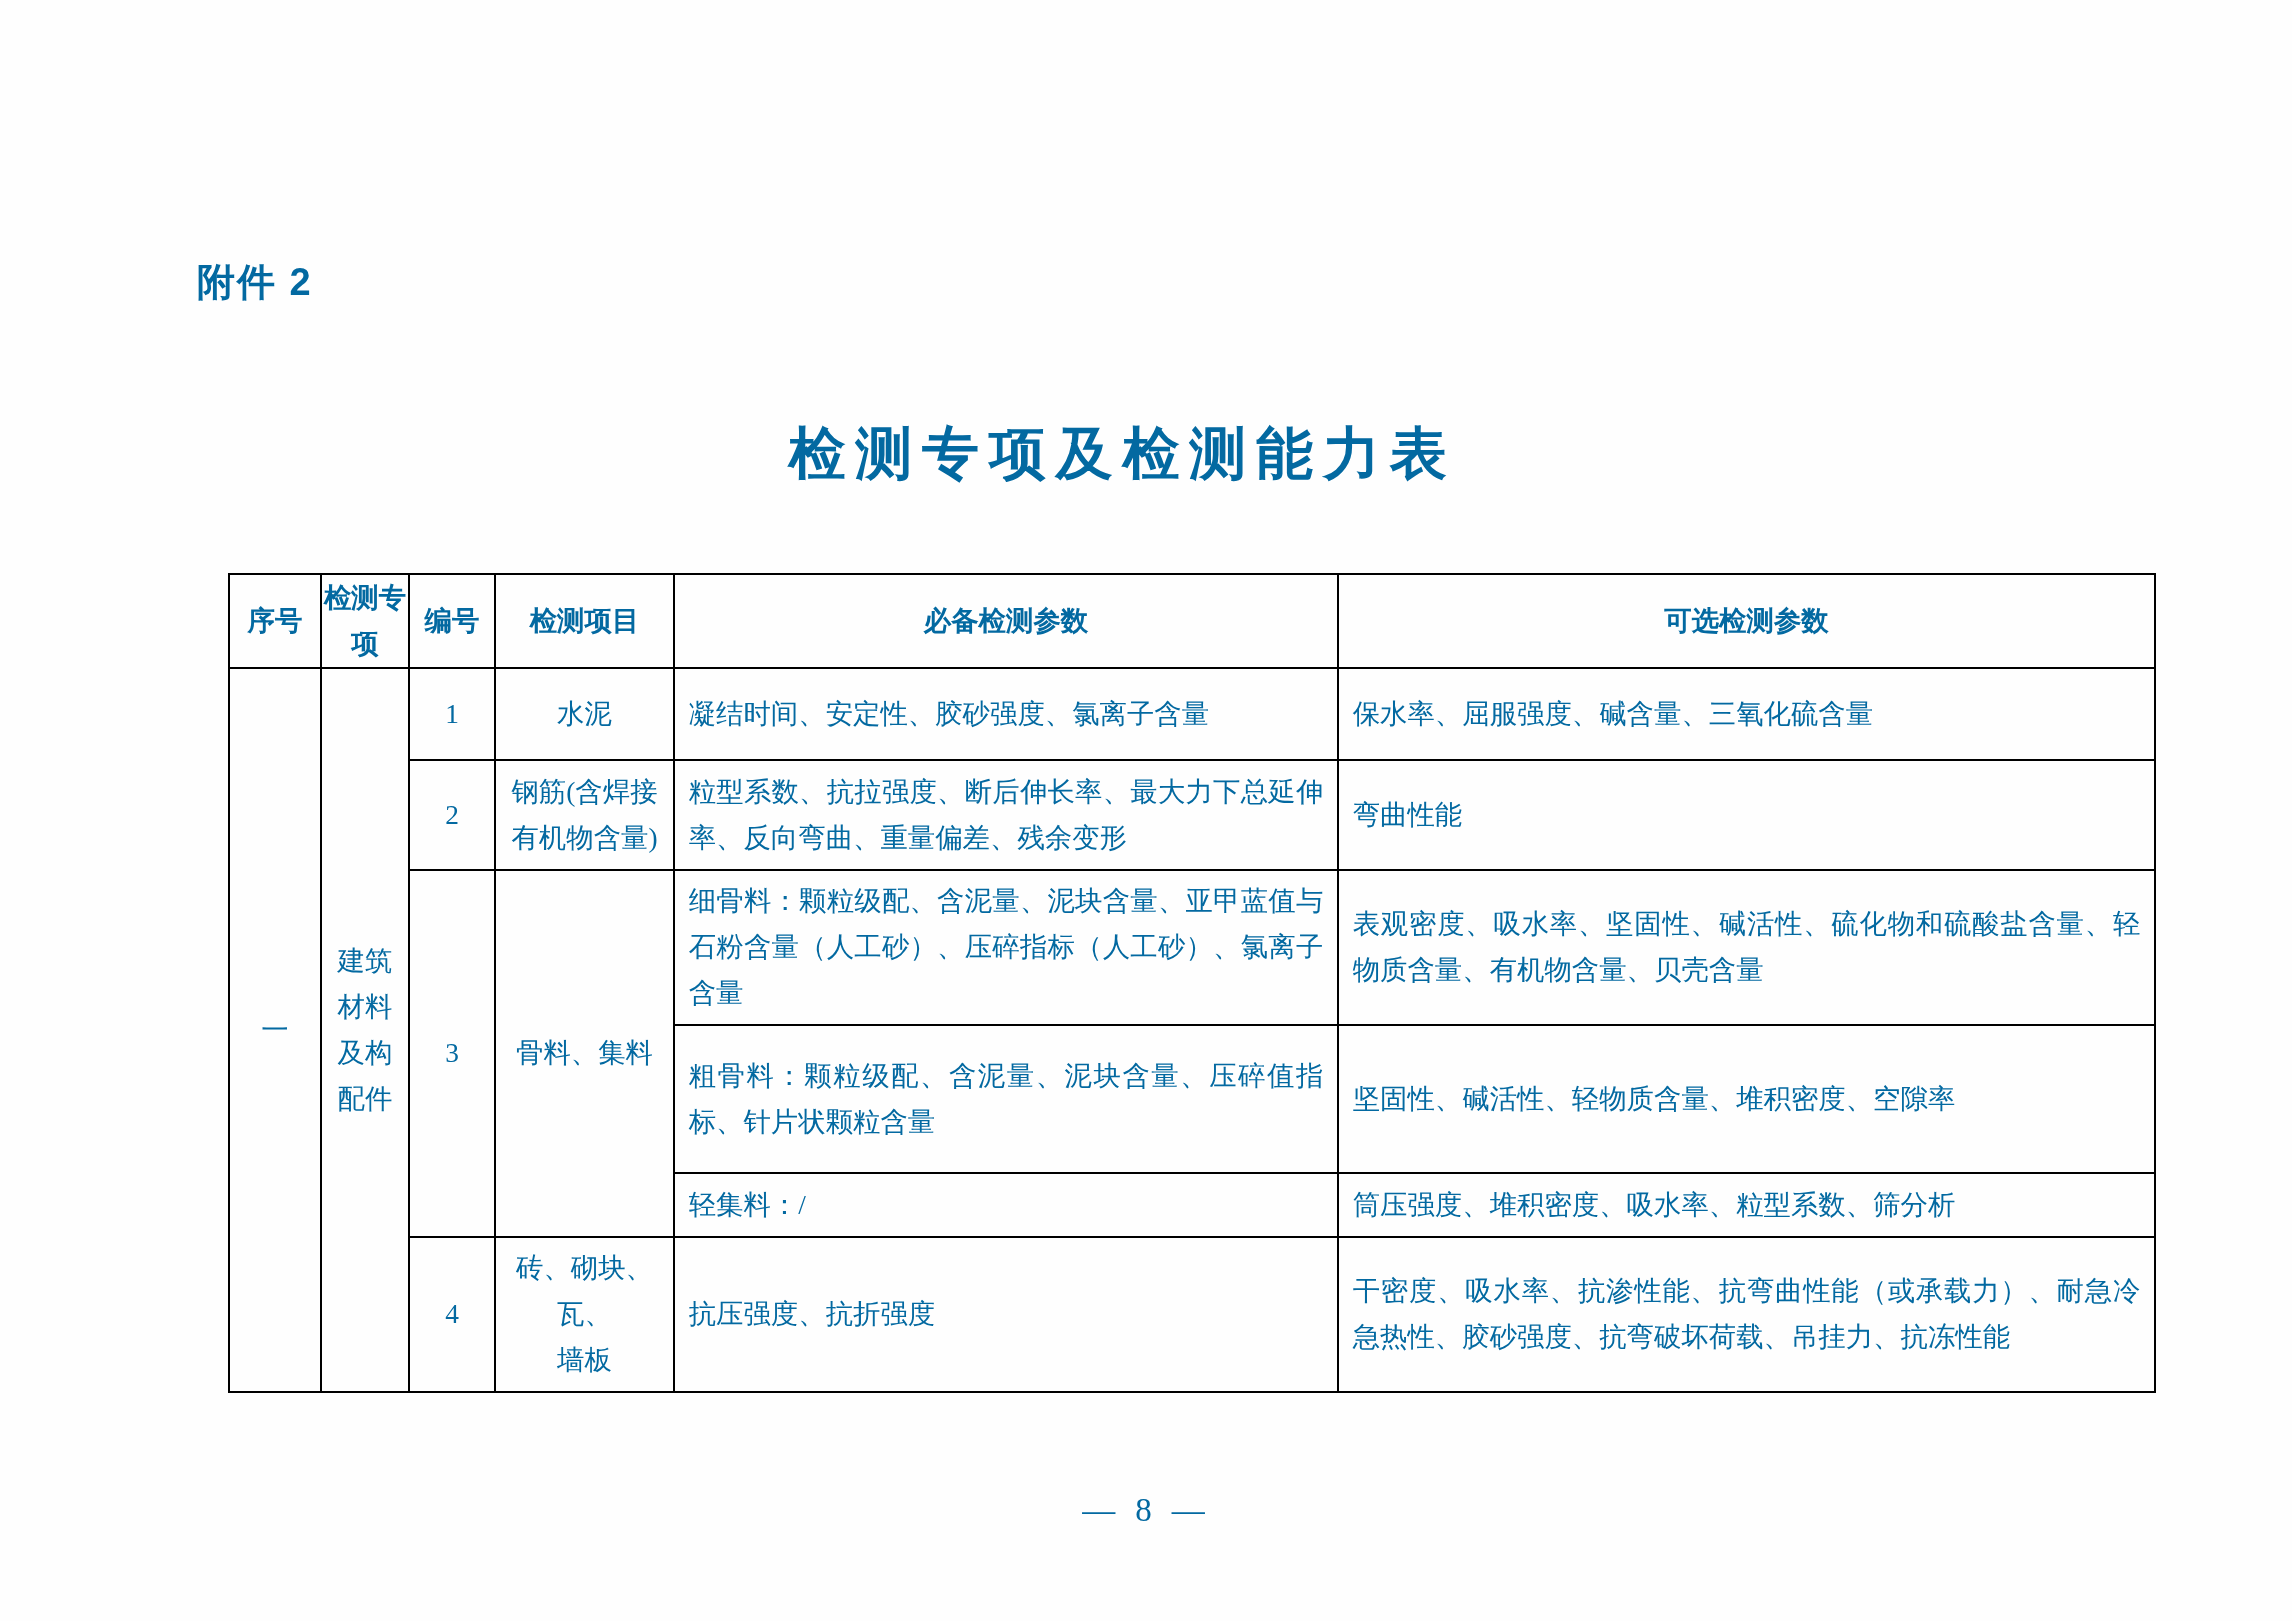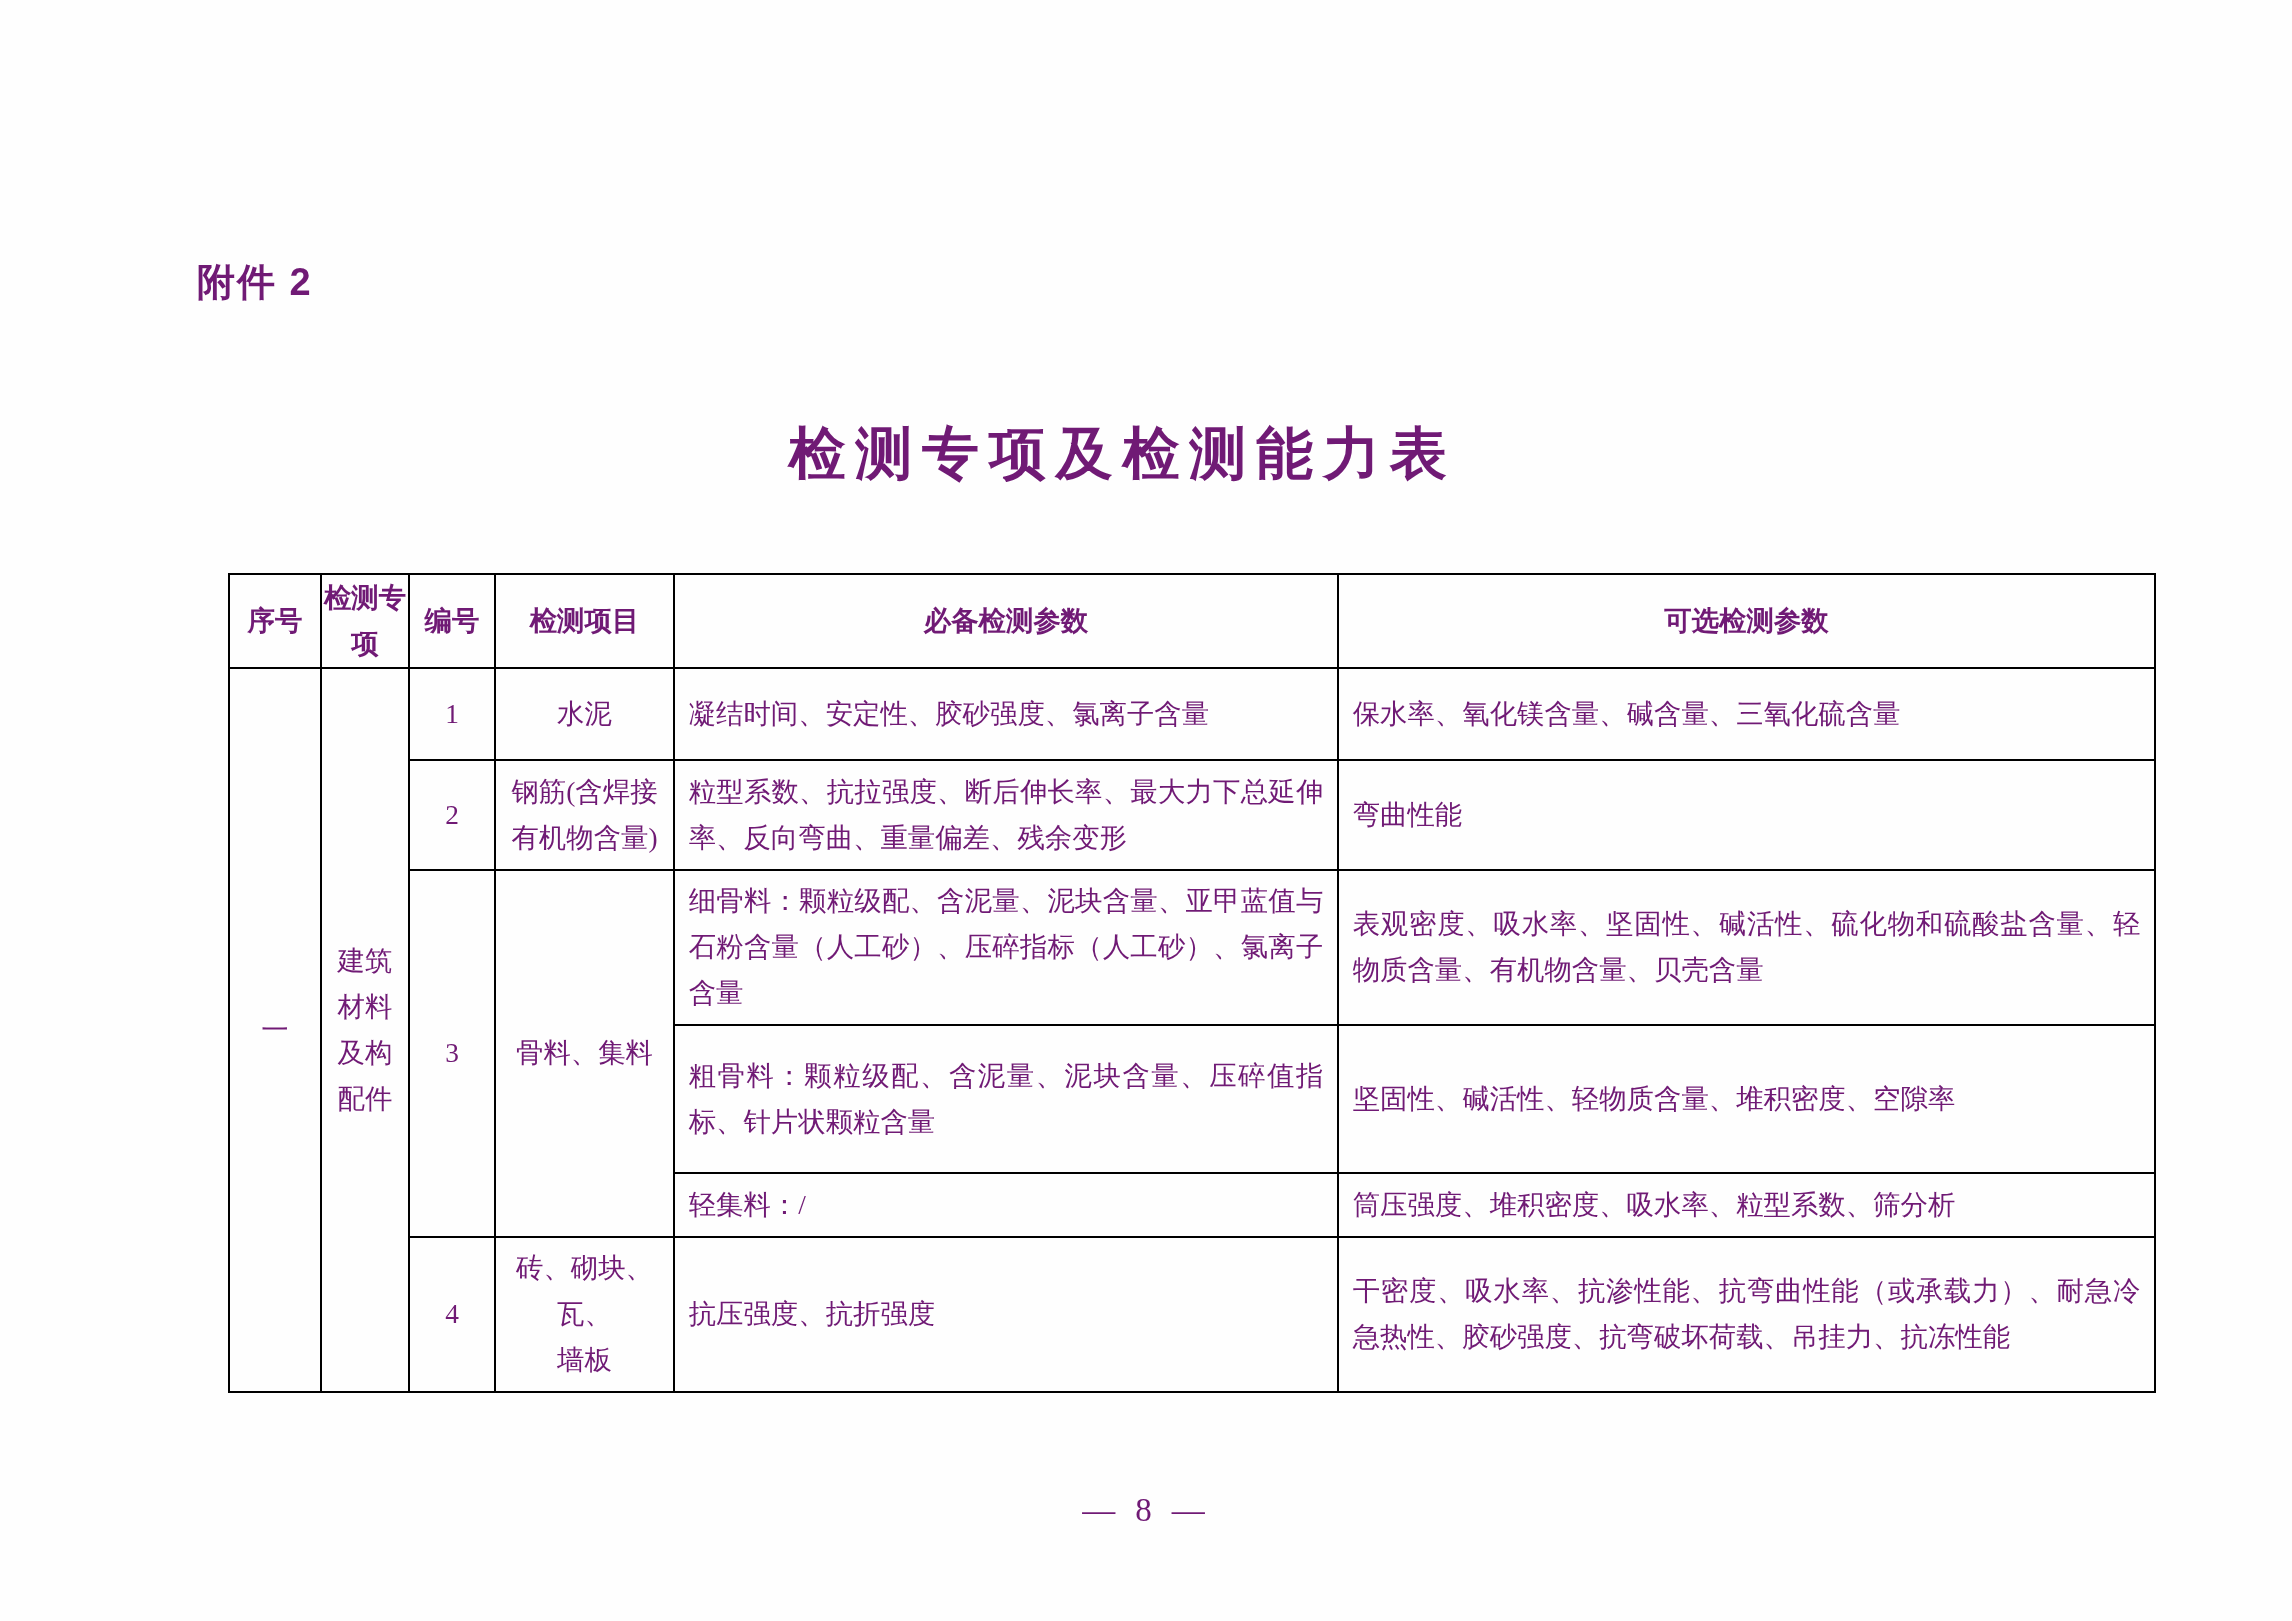--- a/index.html
+++ b/index.html
@@ -3,21 +3,21 @@
 <meta charset="utf-8">
 <style>
   * { margin: 0; padding: 0; box-sizing: border-box; }
   html, body { background: #ffffff; }
   .page {
     position: relative;
     width: 2293px;
     height: 1621px;
     background: #fefefe;
     font-family: "Liberation Serif", serif;
-    color: #701a75;
+    color: #0369a1;
     overflow: hidden;
   }
   .attachment {
     position: absolute;
     left: 197px;
     top: 257px;
     font-family: "Liberation Sans", sans-serif;
     font-weight: 700;
     font-size: 38px;
     letter-spacing: 2px;
@@ -109,21 +109,21 @@
 
       <tr style="height:92px">
         <td class="cc" rowspan="6">一</td>
         <td class="cc" rowspan="6">建筑
 材料
 及构
 配件</td>
         <td class="cc">1</td>
         <td class="cc">水泥</td>
         <td class="pc">凝结时间、安定性、胶砂强度、氯离子含量</td>
-        <td class="pc">保水率、氧化镁含量、碱含量、三氧化硫含量</td>
+        <td class="pc">保水率、屈服强度、碱含量、三氧化硫含量</td>
       </tr>
 
       <tr style="height:94px">
         <td class="cc">2</td>
         <td class="cc">钢筋(含焊接
 有机物含量)</td>
         <td class="pc">粒型系数、抗拉强度、断后伸长率、最大力下总延伸率、反向弯曲、重量偏差、残余变形</td>
         <td class="pc">弯曲性能</td>
       </tr>
 

